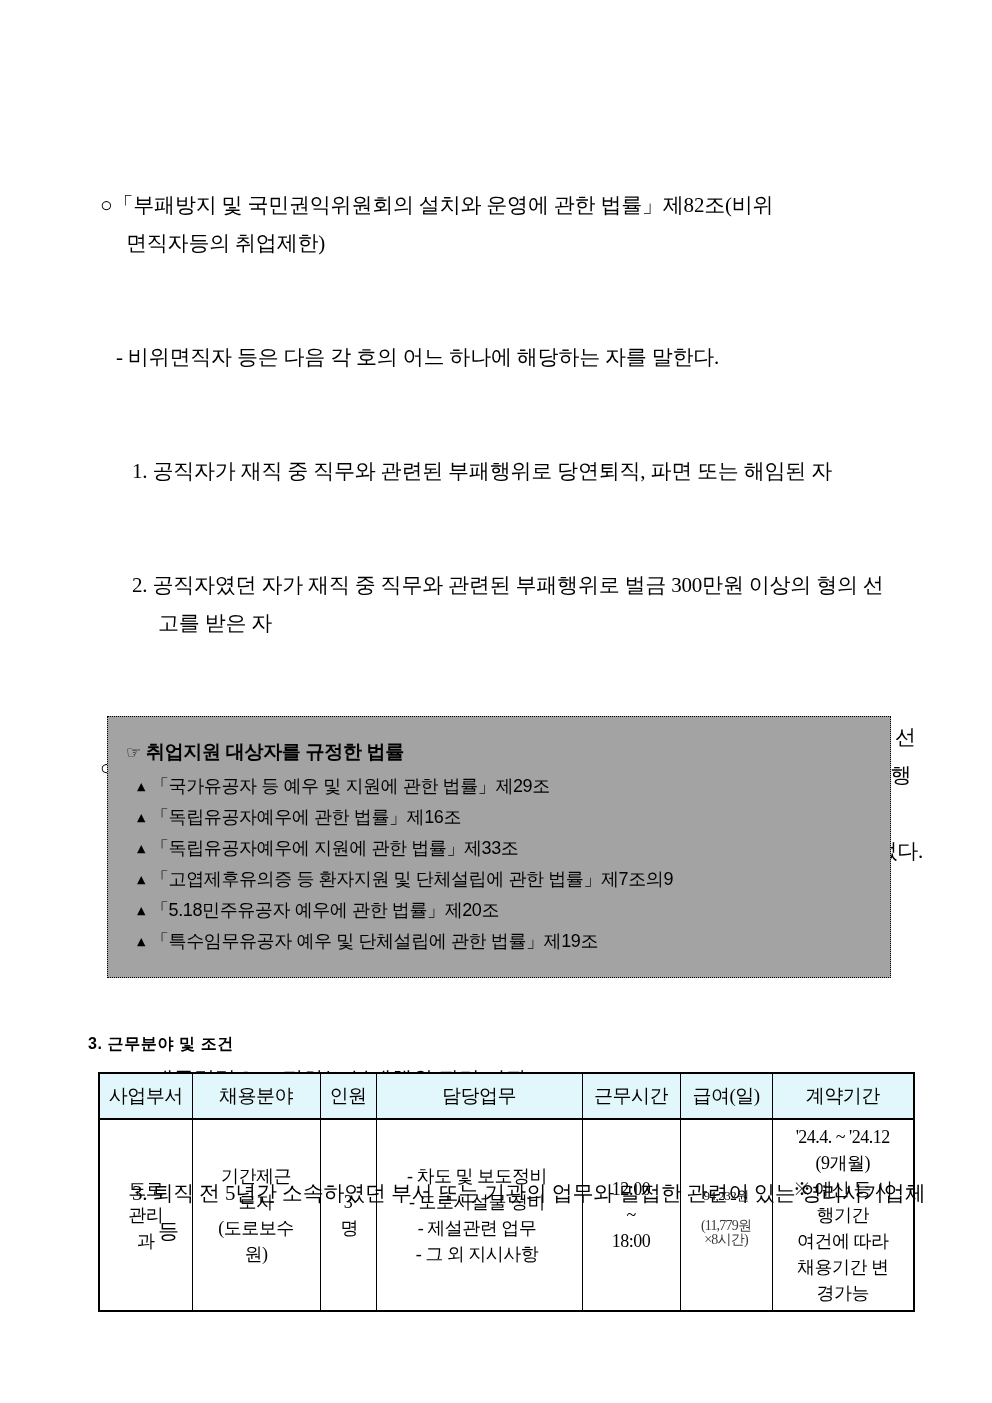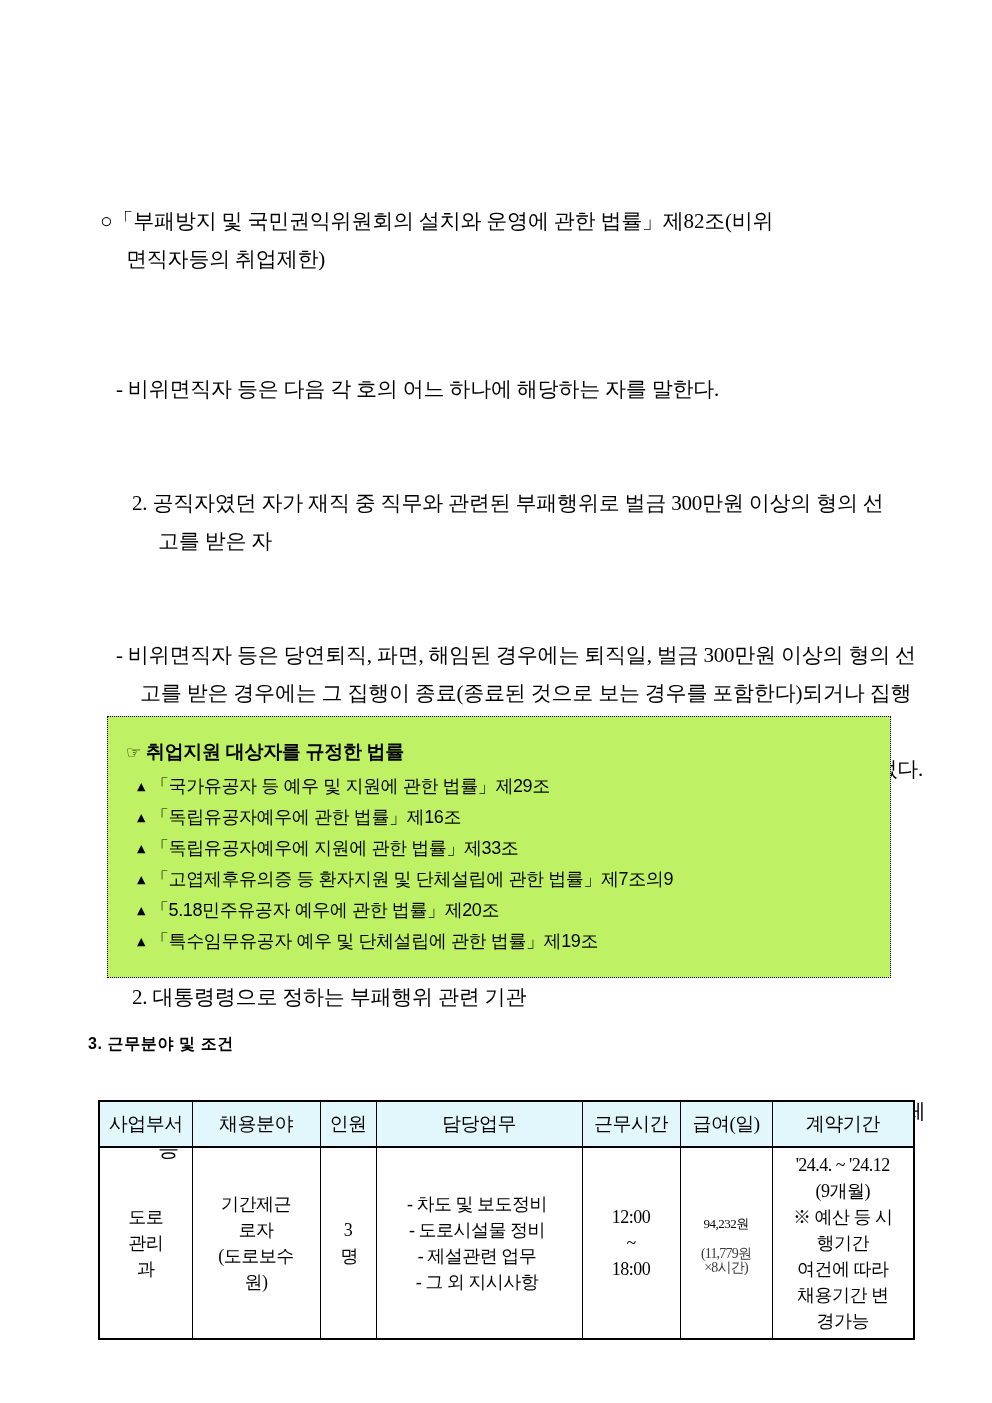--- a/index.html
+++ b/index.html
@@ -27,21 +27,21 @@
   
   .body-text {
     font-size: 21px;
     line-height: 38px;
     letter-spacing: -0.2px;
     white-space: pre-wrap;
   }
 
   .lvl-circle {
     position: relative;
-    margin: 16px;
+    margin: 0;
     padding-left: 26px;
     text-indent: -26px;
   }
   .lvl-dash {
     margin: 0;
     padding-left: 24px;
     text-indent: -24px;
   }
   .lvl-num {
     margin: 0;
@@ -69,21 +69,21 @@
 
   
   #law-box {
     position: absolute;
     left: 107px;
     top: 716px;
     width: 784px;
     height: 262px;
     border: 1px dotted #000000;
     box-sizing: border-box;
-    background: #bef264;
+    background: #a3a3a3;
   }
   #law-box .box-title {
     font-family: "Liberation Sans", "DejaVu Sans", sans-serif;
     font-weight: bold;
     font-size: 19px;
     line-height: 24px;
     margin: 23px 0 0 18px;
     letter-spacing: -0.3px;
     white-space: pre;
   }
@@ -134,21 +134,20 @@
     position: absolute;
     left: 98px;
     top: 1072px;
     width: 815px;
   }
   table.work {
     border-collapse: collapse;
     width: 815px;
     table-layout: fixed;
     border: 2.5px solid #000000;
-    margin-top: 28px;
   }
   table.work th,
   table.work td {
     border: 1px solid #000000;
     text-align: center;
     vertical-align: middle;
     font-family: "Liberation Serif", "DejaVu Serif", serif;
     letter-spacing: -0.5px;
   }
   table.work thead th {
@@ -195,20 +194,21 @@
 </style>
 </head>
 <body>
 
 <div class="page">
 
   <div id="block-law" class="body-text">
     <p class="lvl-circle">○「부패방지 및 국민권익위원회의 설치와 운영에 관한 법률」제82조(비위
 면직자등의 취업제한)</p>
     <p class="lvl-dash">- 비위면직자 등은 다음 각 호의 어느 하나에 해당하는 자를 말한다.</p>
+    <p class="lvl-num">1. 공직자가 재직 중 직무와 관련된 부패행위로 당연퇴직, 파면 또는 해임된 자</p>
     <p class="lvl-num">2. 공직자였던 자가 재직 중 직무와 관련된 부패행위로 벌금 300만원 이상의 형의 선
 고를 받은 자</p>
     <p class="lvl-dash">- 비위면직자 등은 당연퇴직, 파면, 해임된 경우에는 퇴직일, 벌금 300만원 이상의 형의 선
 고를 받은 경우에는 그 집행이 종료(종료된 것으로 보는 경우를 포함한다)되거나 집행을
 받지 아니하기로 확정된 날부터 5년 동안 다음 각 호의 취업제한기관에 취업할 수 없다.</p>
     <p class="lvl-num">1. 공공기관</p>
     <p class="lvl-num">2. 대통령령으로 정하는 부패행위 관련 기관</p>
     <p class="lvl-num">3. 퇴직 전 5년간 소속하였던 부서 또는 기관의 업무와 밀접한 관련이 있는 영리사기업체 등</p>
   </div>
 

